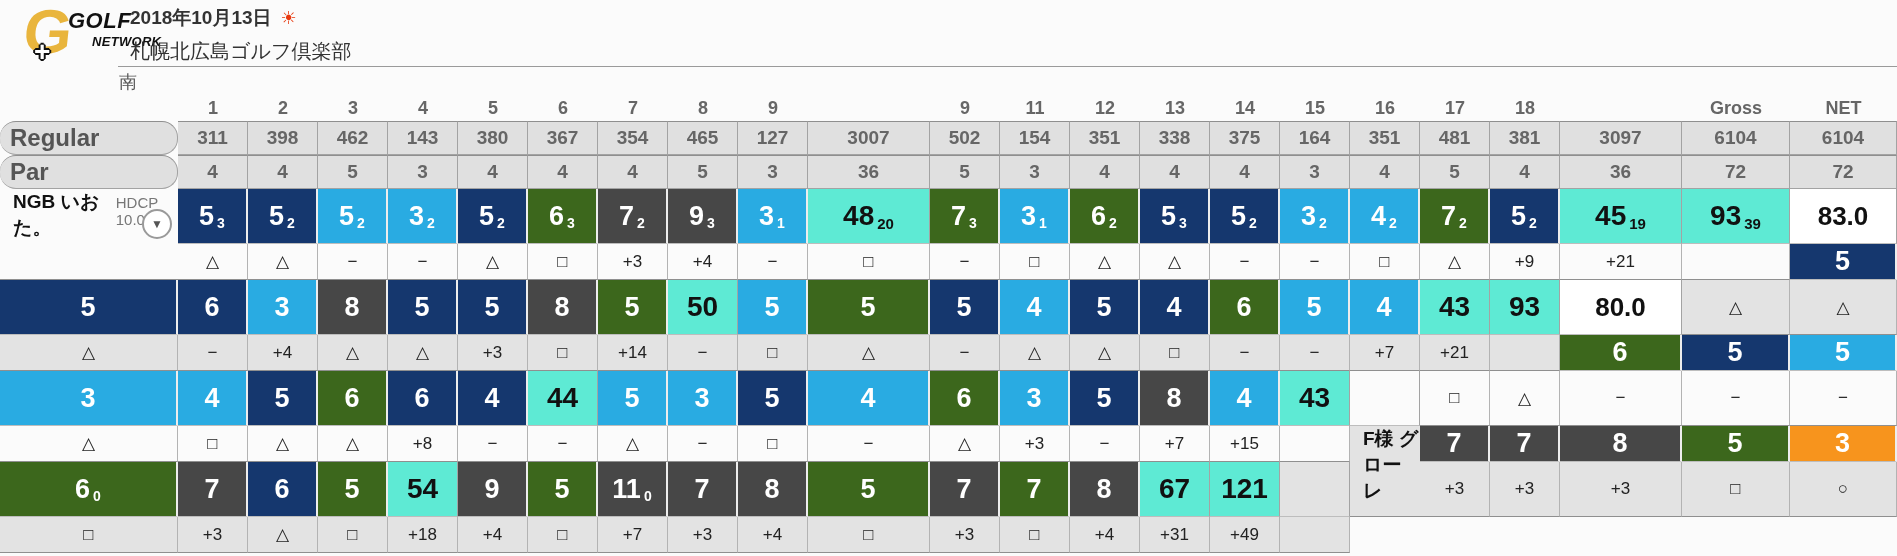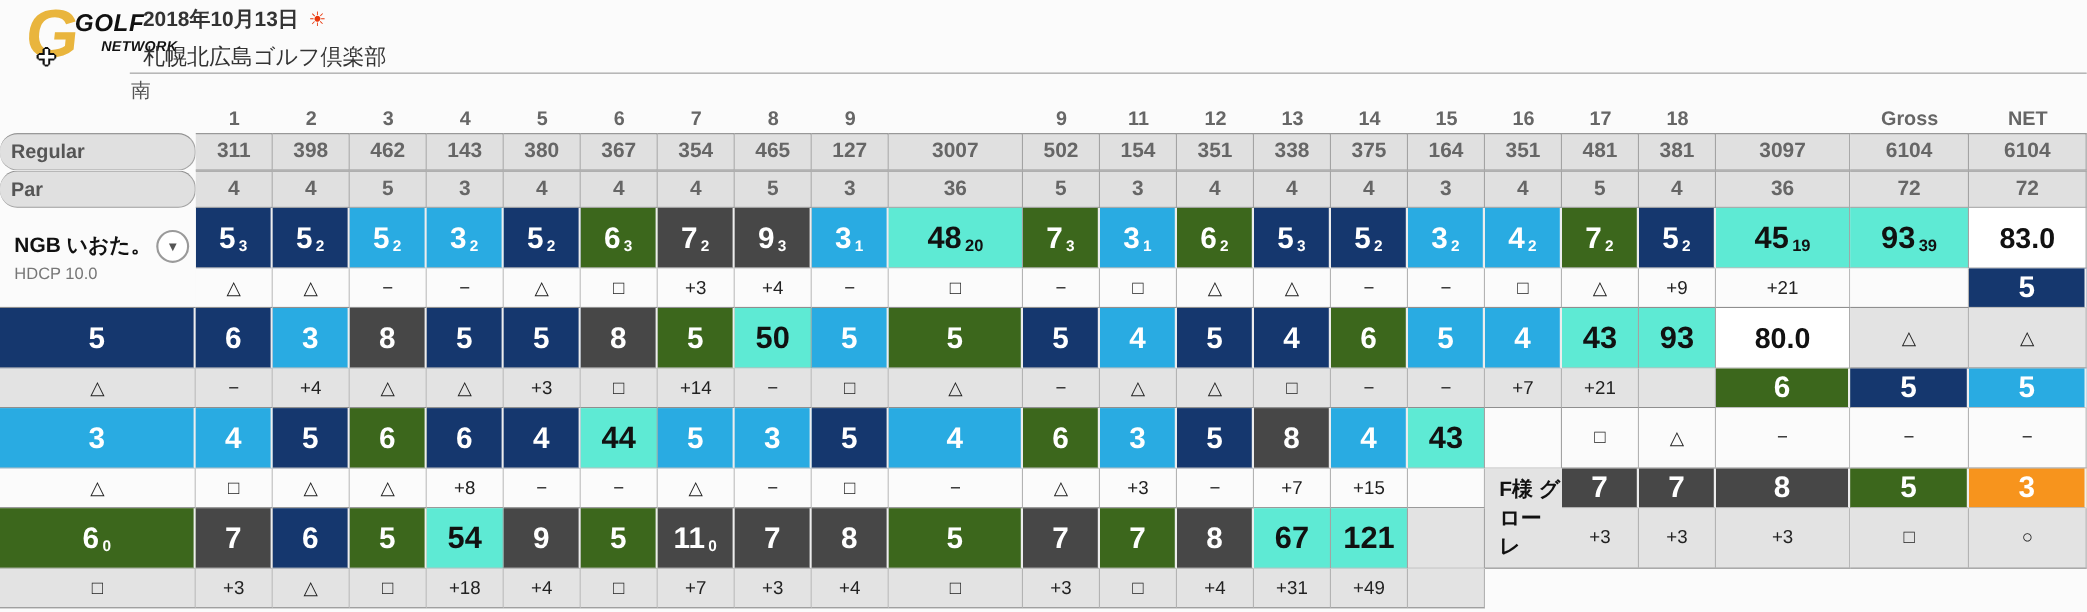--- a/index.html
+++ b/index.html
@@ -22,34 +22,34 @@
   .nine{position:absolute;left:119px;top:70px;font-size:18px;color:#555;}
 
   
   #grid{position:absolute;left:0;top:95px;display:grid;
         grid-template-columns:178px repeat(9,70px) 122px repeat(9,70px) 122px 108px 107px;
         grid-template-rows:26px 34px 34px repeat(4,55px 36px);grid-auto-flow:row;}
   .cell{display:flex;align-items:center;justify-content:center;box-sizing:border-box;}
   .hole-h{font-size:18px;font-weight:bold;color:#666;}
   .meta{background:#e0e0e0;font-size:19px;font-weight:bold;color:#666;
         border-right:1px solid #a3a3a3;border-bottom:1px solid #a3a3a3;border-top:1px solid #8f8f8f;}
-  .meta.lbl{justify-content:flex-start;padding-left:10px;color:#555;border-left:none;font-size:18px;border-radius:16px;}
+  .meta.lbl{justify-content:flex-start;padding-left:10px;color:#555;border-left:none;font-size:24px;border-radius:16px;}
 
   .score{font-size:27px;font-weight:bold;color:#fff;border-right:2px solid #ededed;border-bottom:1px solid #bdbdbd;}
   .score .sub{font-size:14px;font-weight:bold;margin-left:3px;position:relative;top:7px;}
   .score.total{color:#111;background:#5eead4;border-right:1px solid #a3a3a3;font-size:28px;}
   .score.total .sub{font-size:15px;}
   .score.net{color:#111;background:#fff;border-right:1px solid #a3a3a3;font-size:26px;}
   .score.blank{border-right:1px solid #a3a3a3;}
   .bg-par{background:#29abe2;} .bg-bogey{background:#15376e;} .bg-double{background:#3c671c;}
   .bg-worse{background:#474747;} .bg-birdie{background:#f7941d;}
 
   .sym{font-size:17px;color:#222;border-right:1px solid #b3b3b3;border-bottom:1px solid #8f8f8f;}
 
-  .plabel{flex-direction:column;align-items:flex-start;justify-content:center;padding-left:13px;
+  .plabel{align-items:flex-start;justify-content:center;padding-left:13px;
           border-bottom:1px solid #8f8f8f;position:relative;}
   .pname{font-size:19px;font-weight:bold;color:#111;}
   .phdcp{font-size:15px;color:#777;margin-top:5px;}
   .expand{position:absolute;right:6px;top:20px;width:26px;height:26px;border:2px solid #9a9a9a;border-radius:50%;
           background:#fff;display:flex;align-items:center;justify-content:center;font-size:12px;color:#555;}
   .w{background:#fbfbfb;} .g{background:#e3e3e3;}
 </style>
 </head>
 <body>
 

